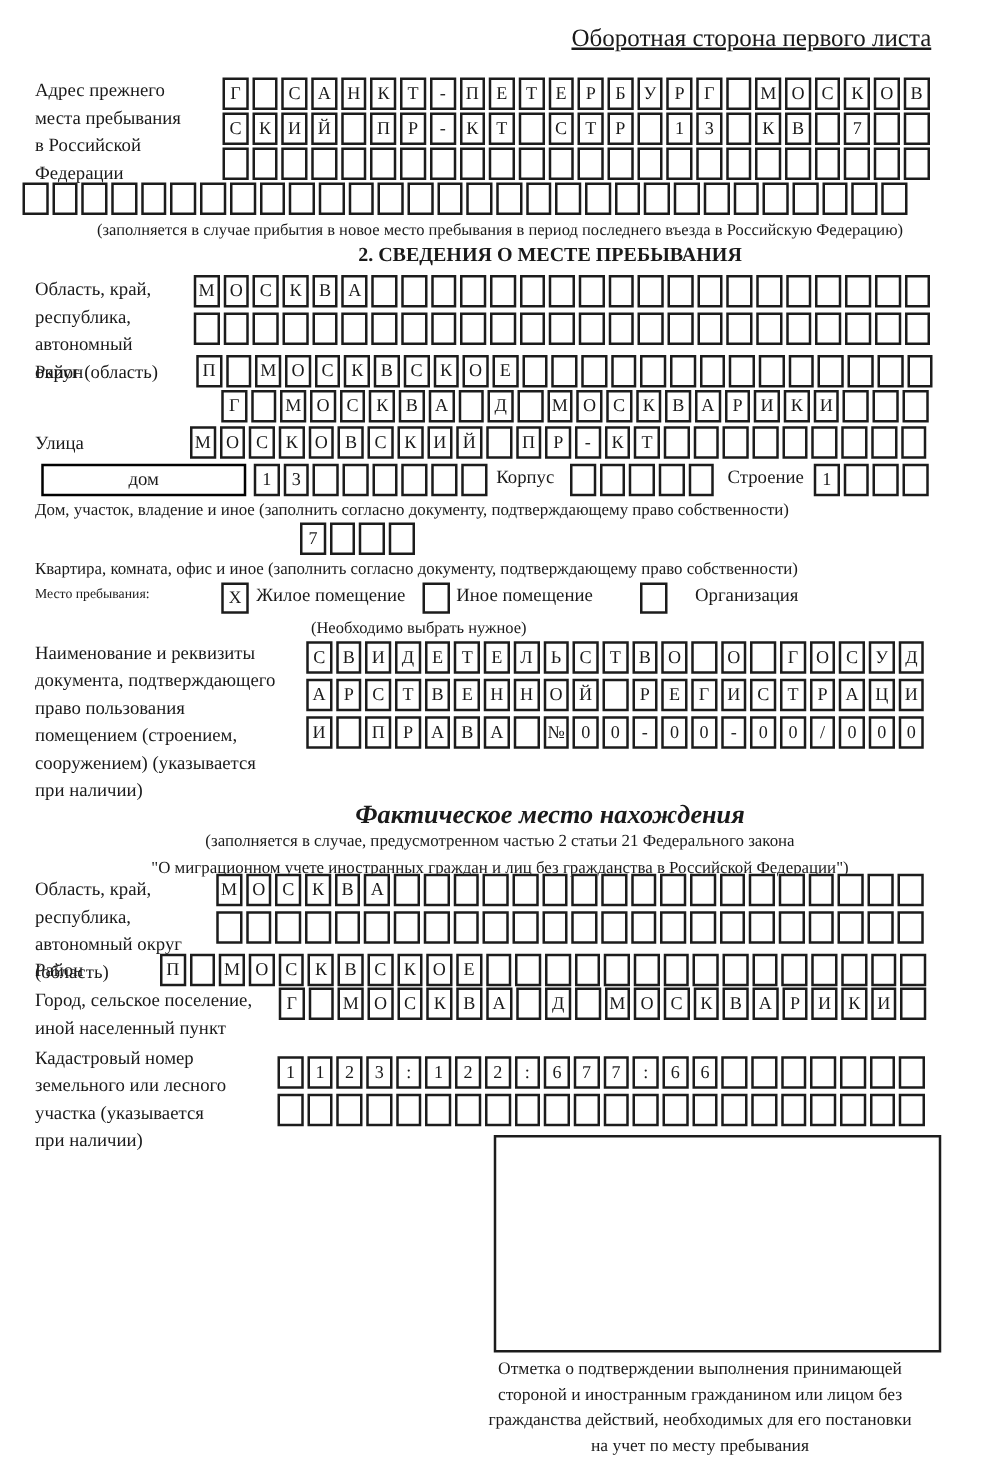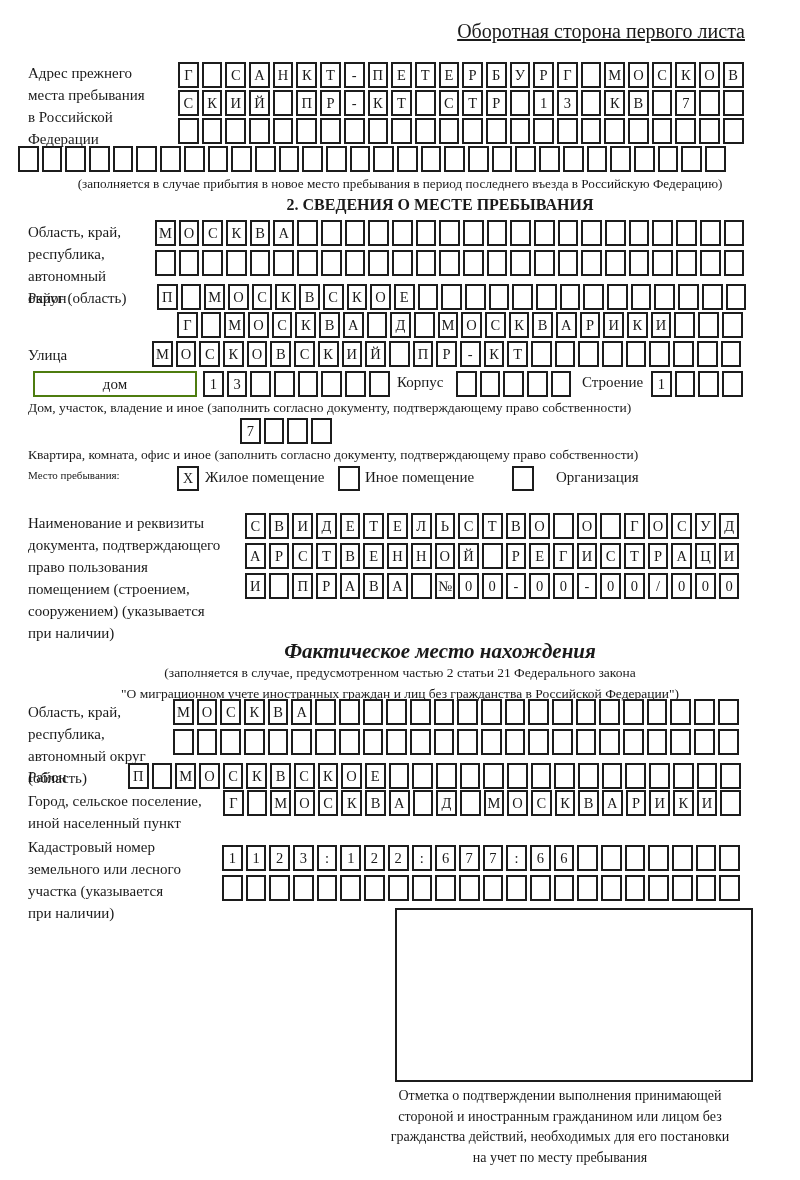--- a/index.html
+++ b/index.html
@@ -7,21 +7,21 @@
         font-family:"Liberation Serif","DejaVu Serif",serif;color:#1a1a1a;overflow:hidden;}
   .abs{position:absolute;}
   .row{position:absolute;display:flex;gap:3px;}
   .cell{box-sizing:border-box;flex:none;width:20.7px;height:26px;border:2px solid #1c1c1c;
         display:flex;align-items:center;justify-content:center;
         font-size:14.5px;line-height:1;background:#fff;}
   .lbl{position:absolute;font-size:15px;line-height:22px;white-space:pre-line;}
   .cap{position:absolute;font-size:13.2px;line-height:17px;}
   .center{left:0;width:800px;text-align:center;}
   .bold{font-weight:bold;padding-left:40px;}
-  .bigbox{position:absolute;box-sizing:border-box;height:26px;border:2px solid #4d7c0f;
+  .bigbox{position:absolute;box-sizing:border-box;height:26px;border:2px solid #000000;
           display:flex;align-items:center;justify-content:center;font-size:15px;background:#fff;}
   .cbox{position:absolute;box-sizing:border-box;width:22px;height:25px;border:2px solid #1c1c1c;
         display:flex;align-items:center;justify-content:center;font-size:14px;background:#fff;}
   .stampbox{position:absolute;left:395px;top:908px;width:358px;height:174px;
             border:2px solid #1c1c1c;box-sizing:border-box;background:#fff;}
   .stampnote{position:absolute;left:345px;top:1086px;width:430px;text-align:center;
              font-size:14px;line-height:20.5px;white-space:pre-line;}
 </style>
 </head>
 <body>
@@ -328,20 +328,21 @@
     </div>
   <div class="cap" style="left:28px;top:446px;font-size:13.5px;">Квартира, комната, офис и иное (заполнить согласно документу, подтверждающему право собственности)</div>
 
   <div class="abs" style="left:28px;top:469px;font-size:11px;">Место пребывания:</div>
   <div class="cbox" style="left:177px;top:466px;">X</div>
   <div class="abs" style="left:205px;top:469px;font-size:15px;">Жилое помещение</div>
   <div class="cbox" style="left:338px;top:466px;"></div>
   <div class="abs" style="left:365px;top:469px;font-size:15px;">Иное помещение</div>
   <div class="cbox" style="left:512px;top:466px;"></div>
   <div class="abs" style="left:556px;top:469px;font-size:15px;">Организация</div>
+  <div class="cap" style="left:115px;top:493px;width:440px;text-align:center;">(Необходимо выбрать нужное)</div>
 
   <div class="lbl" style="left:28px;top:512px;width:215px;">Наименование и реквизиты
 документа, подтверждающего
 право пользования
 помещением (строением,
 сооружением) (указывается
 при наличии)</div>
   <div class="row" style="left:245px;top:513px;">
       <span class="cell">С</span>
       <span class="cell">В</span>

